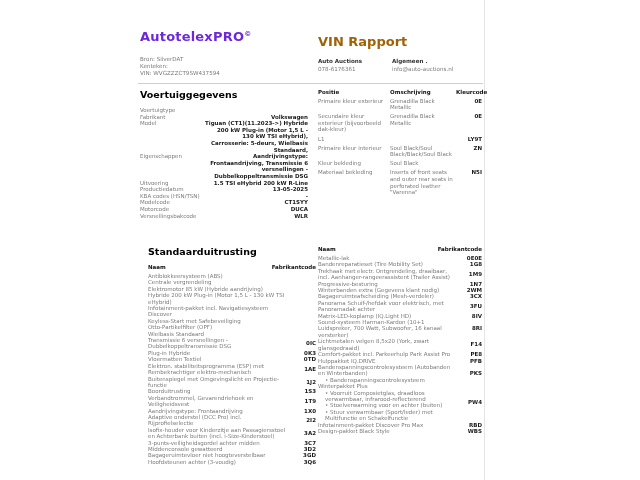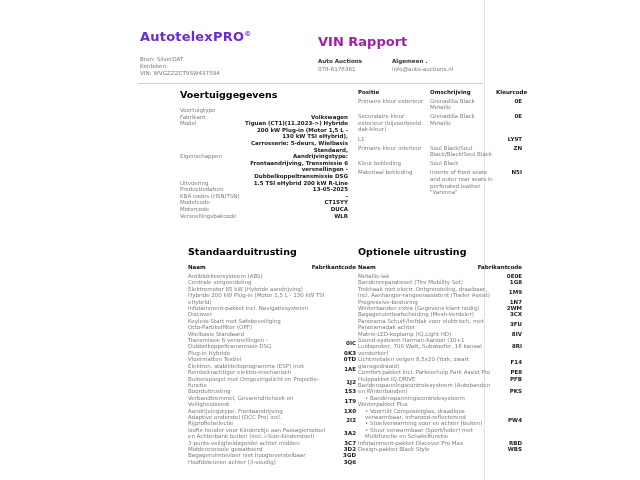--- a/index.html
+++ b/index.html
@@ -6,31 +6,31 @@
   body{
     width:640px;height:480px;position:relative;overflow:hidden;
     background:#ffffff;color:#1a1a1a;
     font-family:"DejaVu Sans","Liberation Sans",sans-serif;
   }
   .page-edge{position:absolute;left:484px;top:0;width:1px;height:480px;background:#e4e4e4;}
 
   
   .brand{position:absolute;left:140px;top:29px;font-size:13px;font-weight:bold;color:#6d28d9;letter-spacing:.2px;}
   .brand sup{font-size:7px;font-weight:bold;}
-  .report-title{position:absolute;left:318px;top:34px;margin:0;font-size:13px;font-weight:bold;color:#a21caf;}
+  .report-title{position:absolute;left:318px;top:34px;margin:0;font-size:13px;font-weight:bold;color:#a16207;}
   .meta-left{position:absolute;left:140px;top:56px;font-size:5.6px;line-height:7px;color:#7b7b7b;}
   .hdr-block{position:absolute;top:58px;font-size:5.6px;line-height:7.5px;}
   .hdr-company{left:318px;}
   .hdr-contact{left:392px;}
   .hdr-block .hb-name{font-weight:bold;color:#333;}
   .hdr-block .hb-sub{color:#7b7b7b;}
   .header-rule{position:absolute;left:138px;top:83px;width:345px;height:1px;background:#cfcfcf;}
 
   
-  section{position:absolute;margin-left:40px;}
+  section{position:absolute;}
   .sec-vehicle{left:140px;top:89px;width:168px;}
   .sec-colors{left:318px;top:89px;width:164px;}
   .sec-standard{left:148px;top:246px;width:168px;}
   .sec-optional{left:318px;top:246px;width:164px;}
   h2{margin:0 0 7px 0;font-size:9.5px;font-weight:bold;color:#000;}
 
   
   .kv-row{display:flex;font-size:5.5px;line-height:6.6px;}
   .kv-label{width:64px;flex:none;color:#7b7b7b;}
   .kv-value{flex:1;text-align:right;font-weight:bold;color:#1a1a1a;}
@@ -369,21 +369,20 @@
           <div>Hoofdsteunen achter (3-voudig)</div>
           <div></div>
         </div>
         <div class="eq-code">3Q6</div>
       </div>
 
   </div>
 </section>
 
 <section class="sec-optional">
-  <h2>Optionele uitrusting</h2>
   <div class="eq-head">
     <div class="eq-head-name">Naam</div>
     <div class="eq-head-code">Fabrikantcode</div>
   </div>
   <div>
 
       <div class="eq-item">
         <div class="eq-body">
           <div>Metallic-lak</div>
           <div></div>

